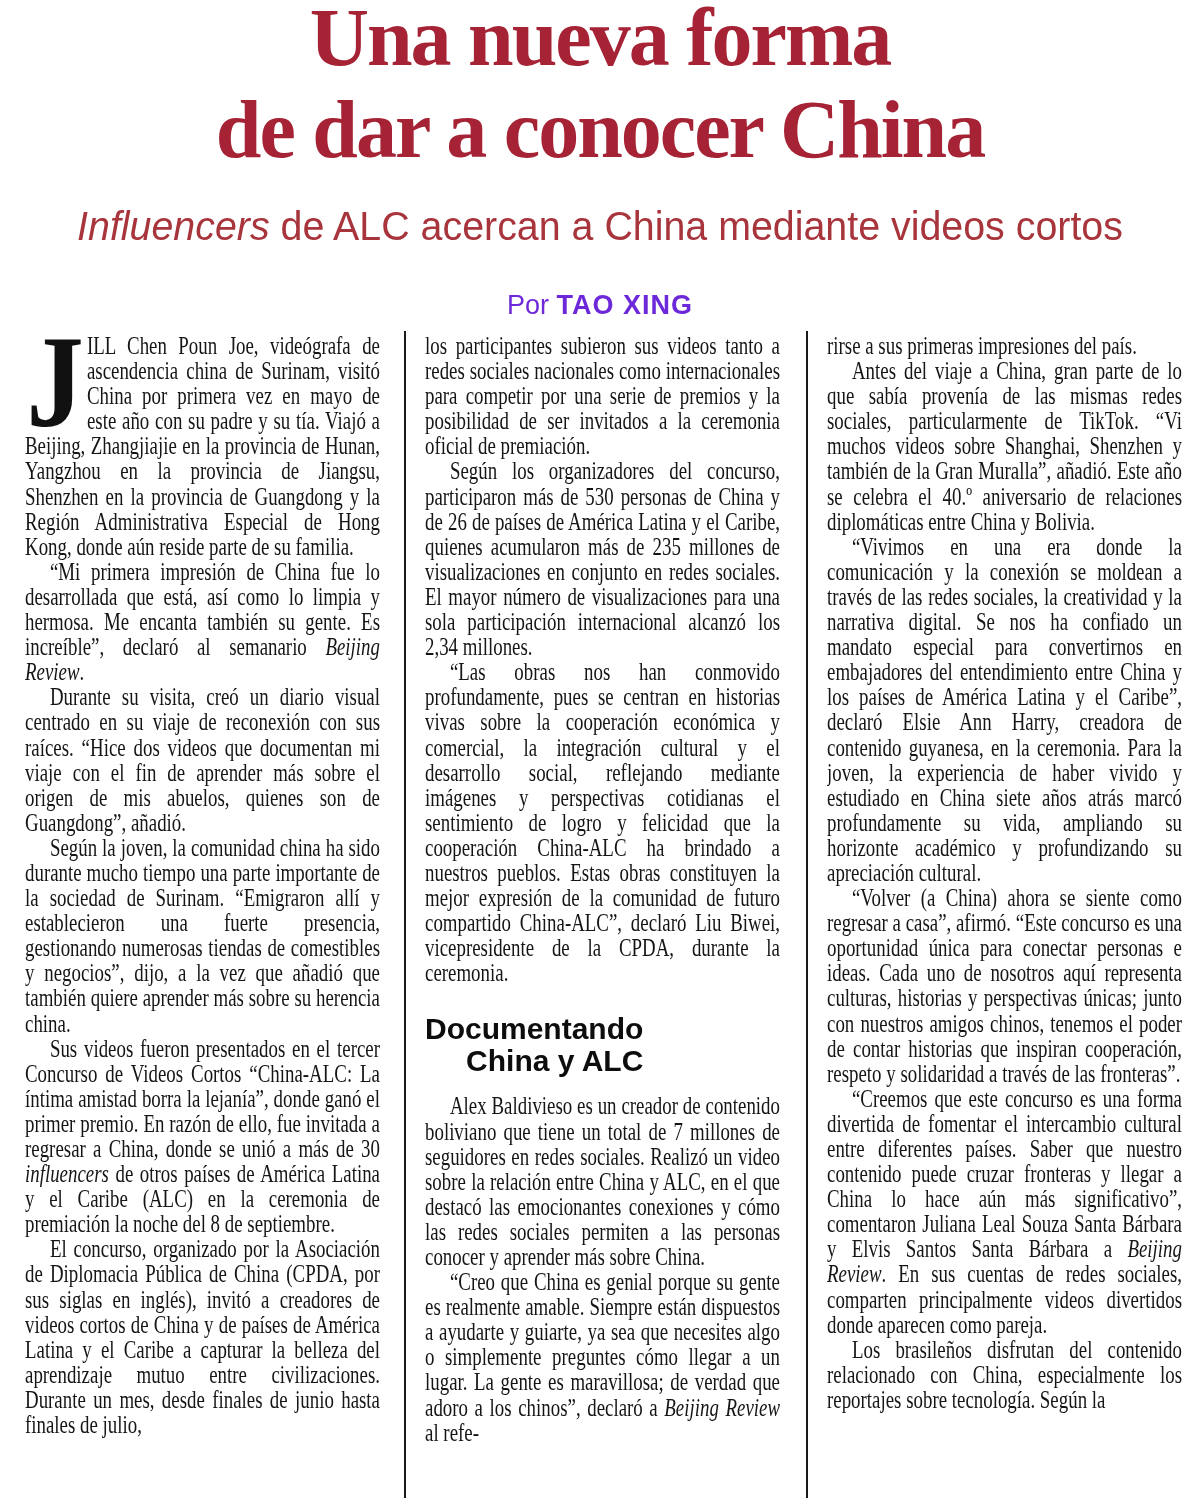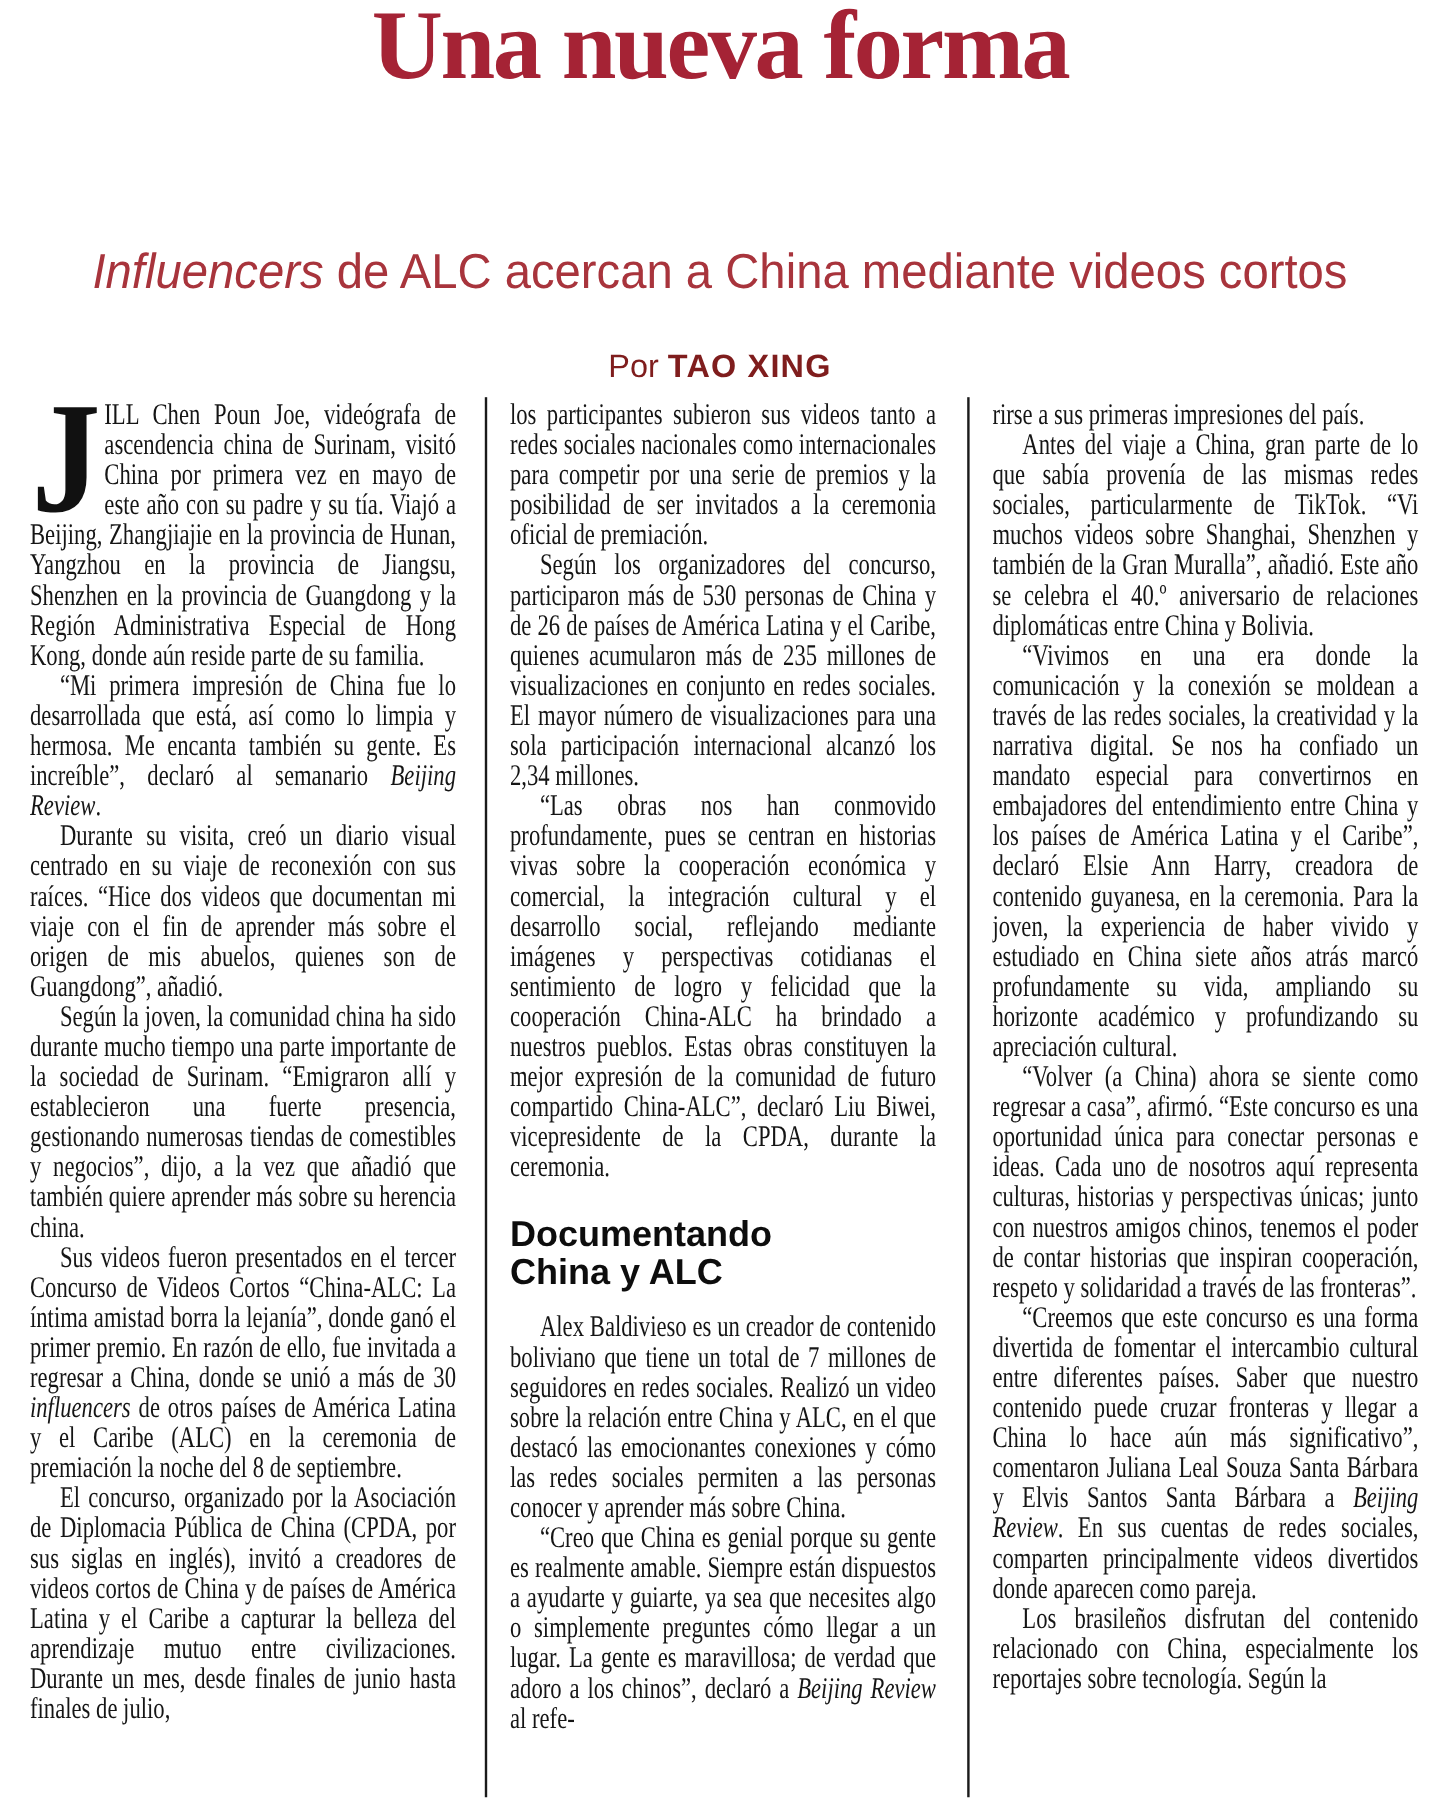--- a/index.html
+++ b/index.html
@@ -42,21 +42,21 @@
     transform: scaleX(0.96);
   }
   .byline {
     position: absolute;
     top: 290px; left: 0;
     width: 100%;
     text-align: center;
     font-family: "Liberation Sans", sans-serif;
     font-size: 27px;
     line-height: 30px;
-    color: #7f1d1d;
+    color: #6d28d9;
   }
   .byline b { letter-spacing: 1px; }
   
   .rule {
     position: absolute;
     top: 331px;
     width: 2px;
     height: 1169px;
     background: #1a1a1a;
   }
@@ -109,28 +109,29 @@
     font-size: 30px;
     line-height: 32px;
     color: #0d0d0d;
     text-align: left;
   }
   .sec > span {
     display: inline-block;
     white-space: pre-line;
     transform: scaleX(1.324);
     transform-origin: 0 0;
+    text-align: right;
   }
 </style>
 </head>
 <body>
 
 <div class="page">
 
-  <h1 class="title"><span>Una nueva forma</span><br></h1>
+  <h1 class="title"><span>Una nueva forma</span><br><span>de dar a conocer China</span></h1>
 
   <h2 class="subtitle"><span class="it">Influencers</span><span> de ALC acercan a China mediante videos cortos</span></h2>
 
   <div class="byline"><span>Por </span><b>TAO XING</b></div>
 
   <div class="rule rule1"></div>
   <div class="rule rule2"></div>
 
   <div class="col col1">
       <p class="dcp"><span class="dc">

